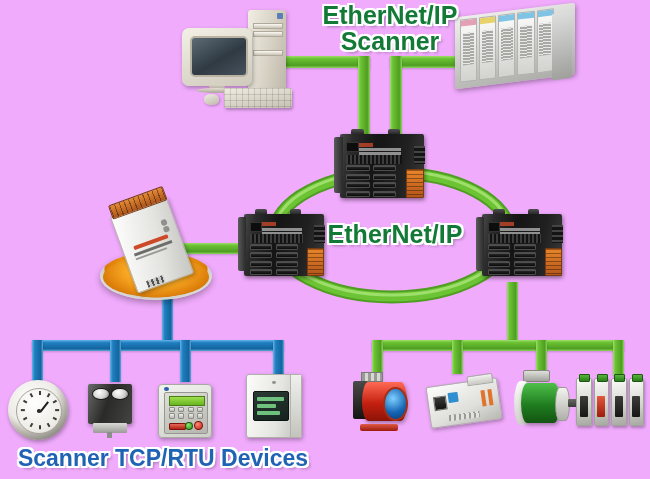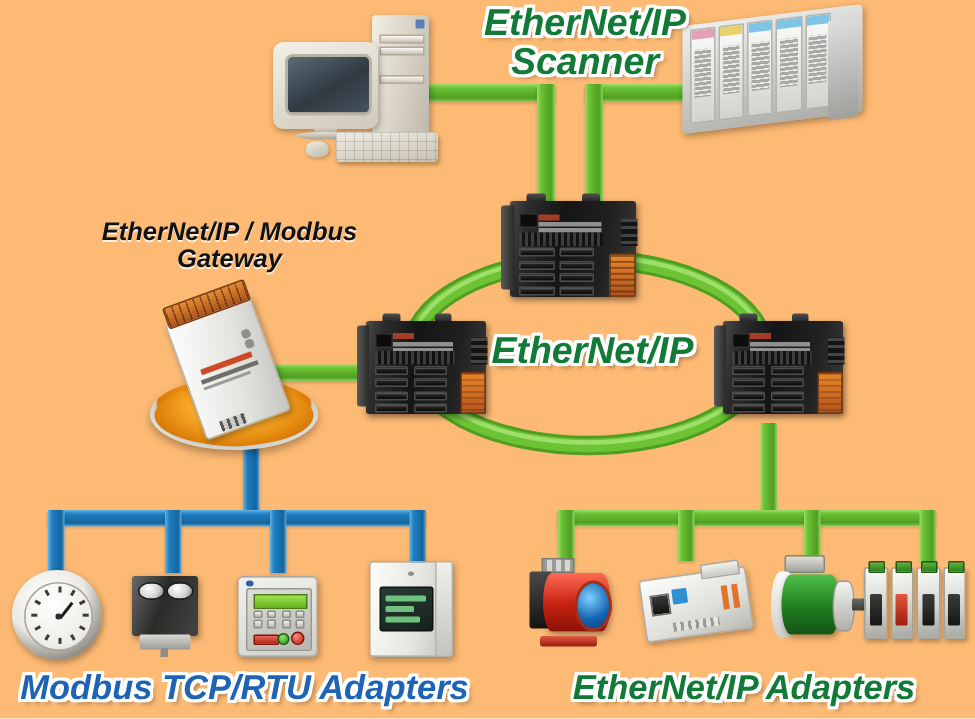--- a/index.html
+++ b/index.html
@@ -1,18 +1,18 @@
 <!DOCTYPE html>
 <html><head>
 <meta charset="utf-8">
 <style>
   html,body{margin:0;padding:0;background:#fff;}
   body{width:650px;height:479px;overflow:hidden;
        font-family:"Liberation Sans",sans-serif;}
-  #stage{position:relative;width:650px;height:479px;background:#fdba74;overflow:hidden;font-style:italic;}
+  #stage{position:relative;width:650px;height:479px;background:#f0abfc;overflow:hidden;}
 
   
   .abs{position:absolute;}
 
   
   .gbar{position:absolute;background:linear-gradient(180deg,#9ede6b 0%,#6cc334 22%,#4f9e22 78%,#8ed45d 100%);
         box-shadow:0 1px 2px rgba(0,0,0,.18);}
   .gbar.v{background:linear-gradient(90deg,#9ede6b 0%,#6cc334 22%,#4f9e22 78%,#8ed45d 100%);}
   .bbar{position:absolute;background:linear-gradient(180deg,#63b4e8 0%,#1f7fc0 25%,#14649e 80%,#5aa9de 100%);
         box-shadow:0 1px 2px rgba(0,0,0,.18);}
@@ -478,23 +478,20 @@
       </div>
     <div class="unit">
         <u></u>
         <i></i>
       </div>
   </div>
 
   <div class="lbl green" style="left:300px;top:2px;width:180px;font-size:25px;text-align:center;">EtherNet/IP
 Scanner</div>
 
-  <div class="lbl black" style="left:38px;top:146px;width:230px;font-size:17px;text-align:center;">EtherNet/IP / Modbus
-Gateway</div>
 
   <div class="lbl green" style="left:305px;top:221px;width:180px;font-size:25px;text-align:center;">EtherNet/IP</div>
 
 
-  <div class="lbl blue" style="left:2px;top:446px;width:322px;font-size:23px;text-align:center;">Modbus TCP/RTU Adapters</div>
-
-  <div class="lbl green" style="left:346px;top:446px;width:300px;font-size:23px;text-align:center;">EtherNet/IP Adapters</div>
+  <div class="lbl blue" style="left:2px;top:446px;width:322px;font-size:23px;text-align:center;">Scanner TCP/RTU Devices</div>
+
 
 </div>
 
 </body></html>

